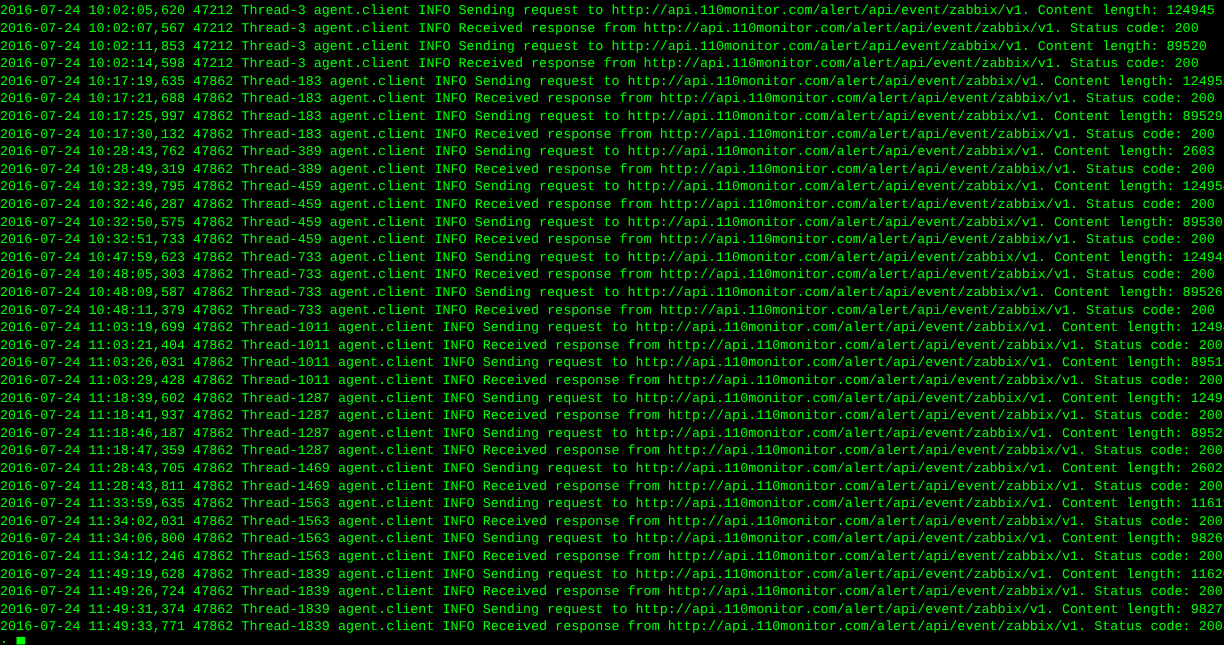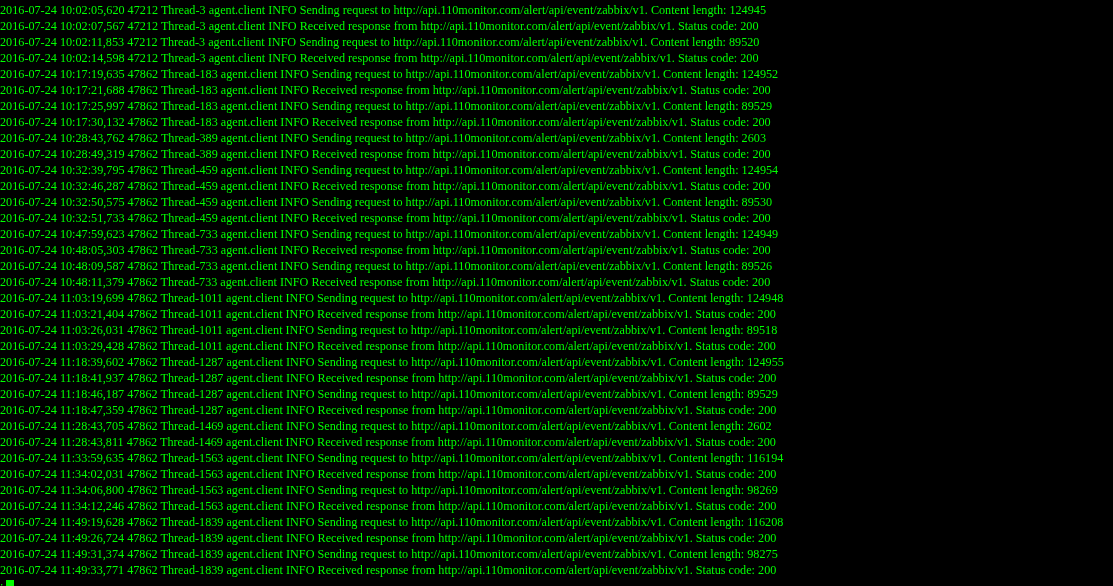--- a/index.html
+++ b/index.html
@@ -14,21 +14,20 @@
     font-family: "Consolas", "Courier New", monospace;
     font-size: 12.2px;
     line-height: 16px;
     color: #00ff00;
     white-space: pre;
     padding: 2px 0 0 0;
     letter-spacing: 0px;
   }
   .log-line {
     display: block;
-    font-family: Liberation Serif, serif;
   }
   .colon {
     color: #00ff00;
   }
   .cursor {
     display: inline-block;
     width: 8px;
     height: 14px;
     background: #00ff00;
     margin-left: 0px;

